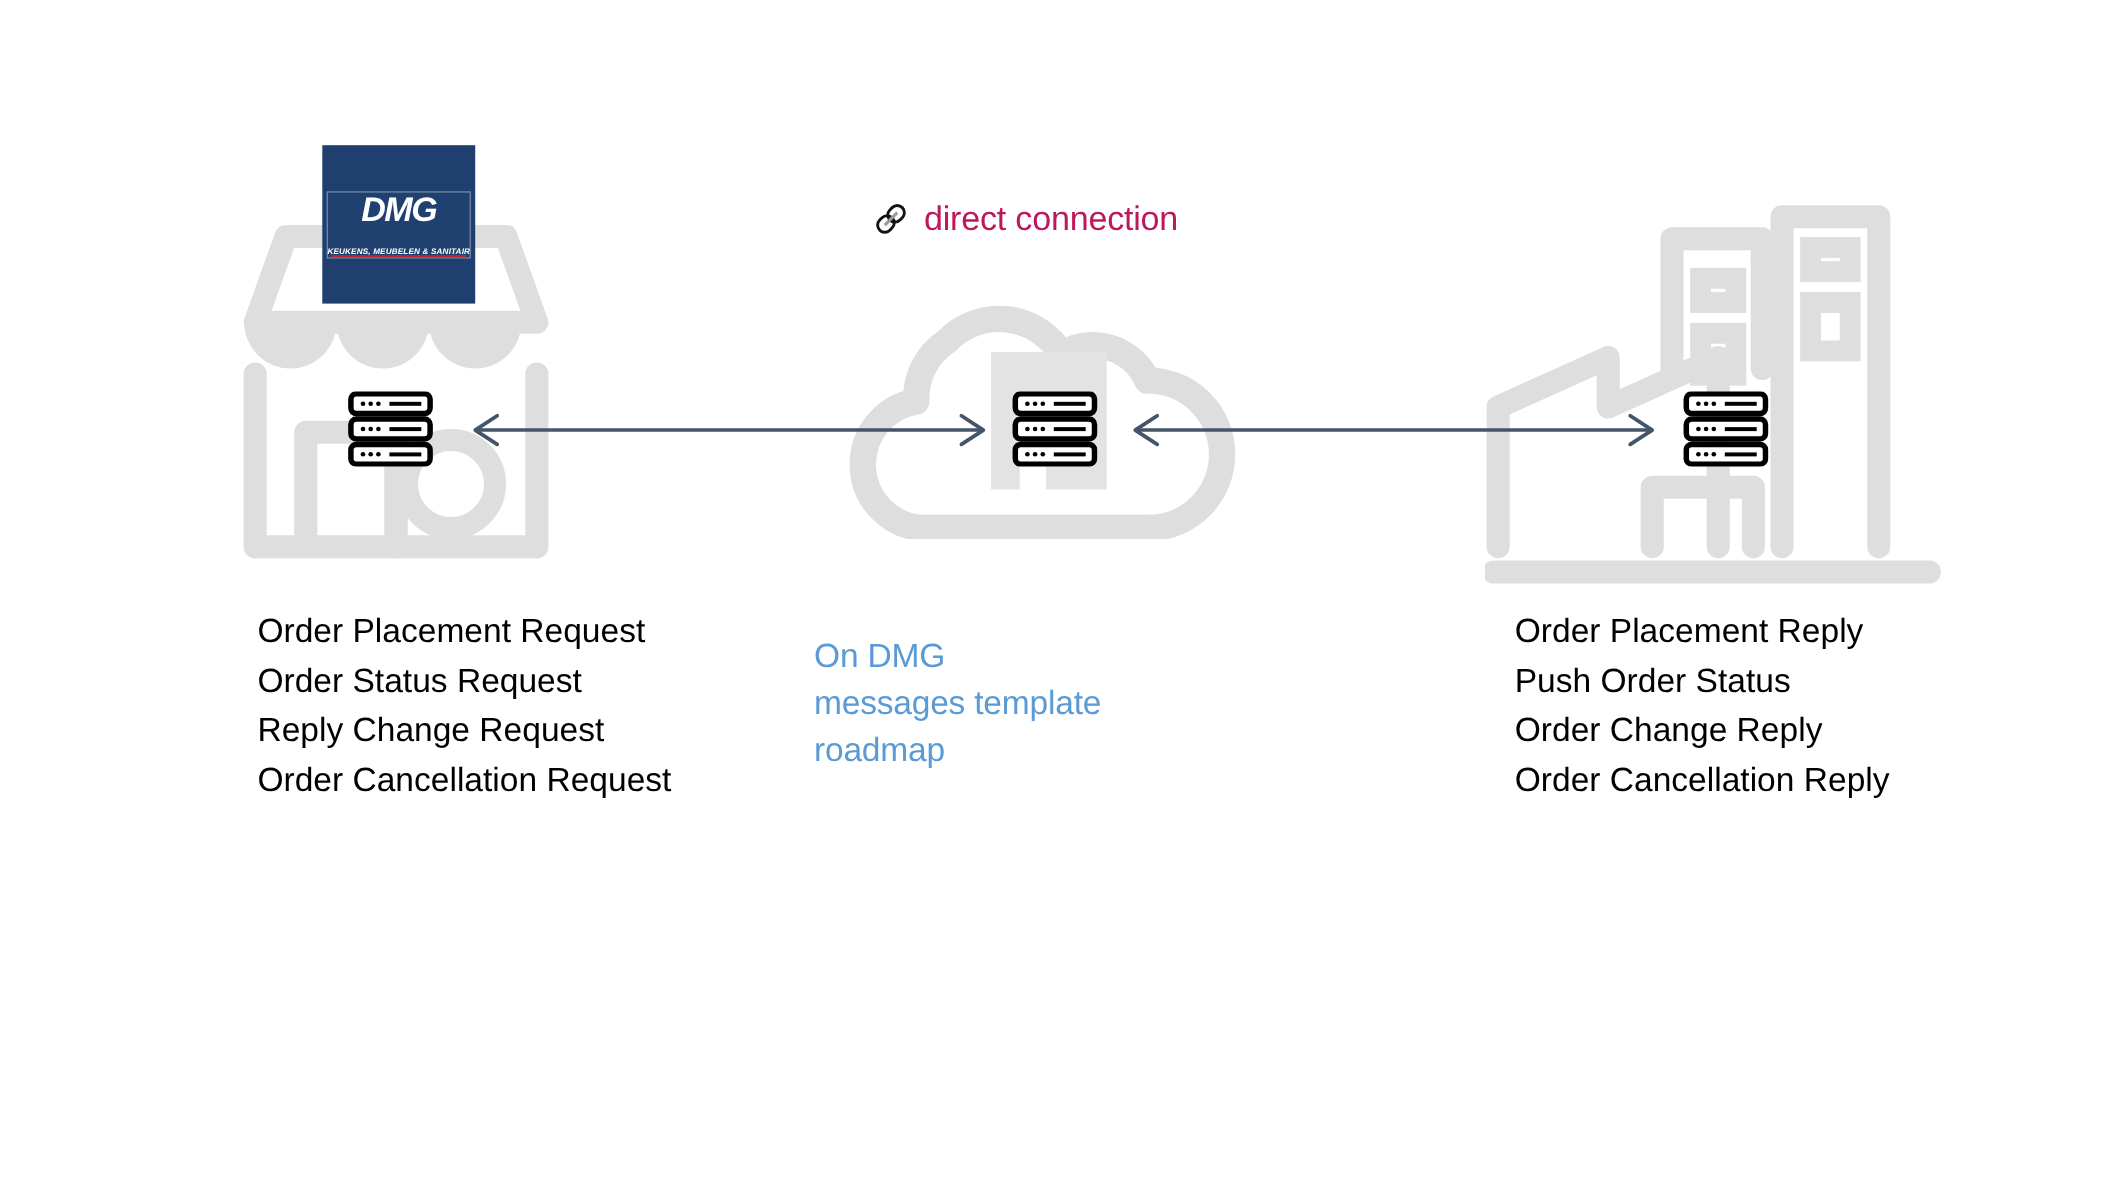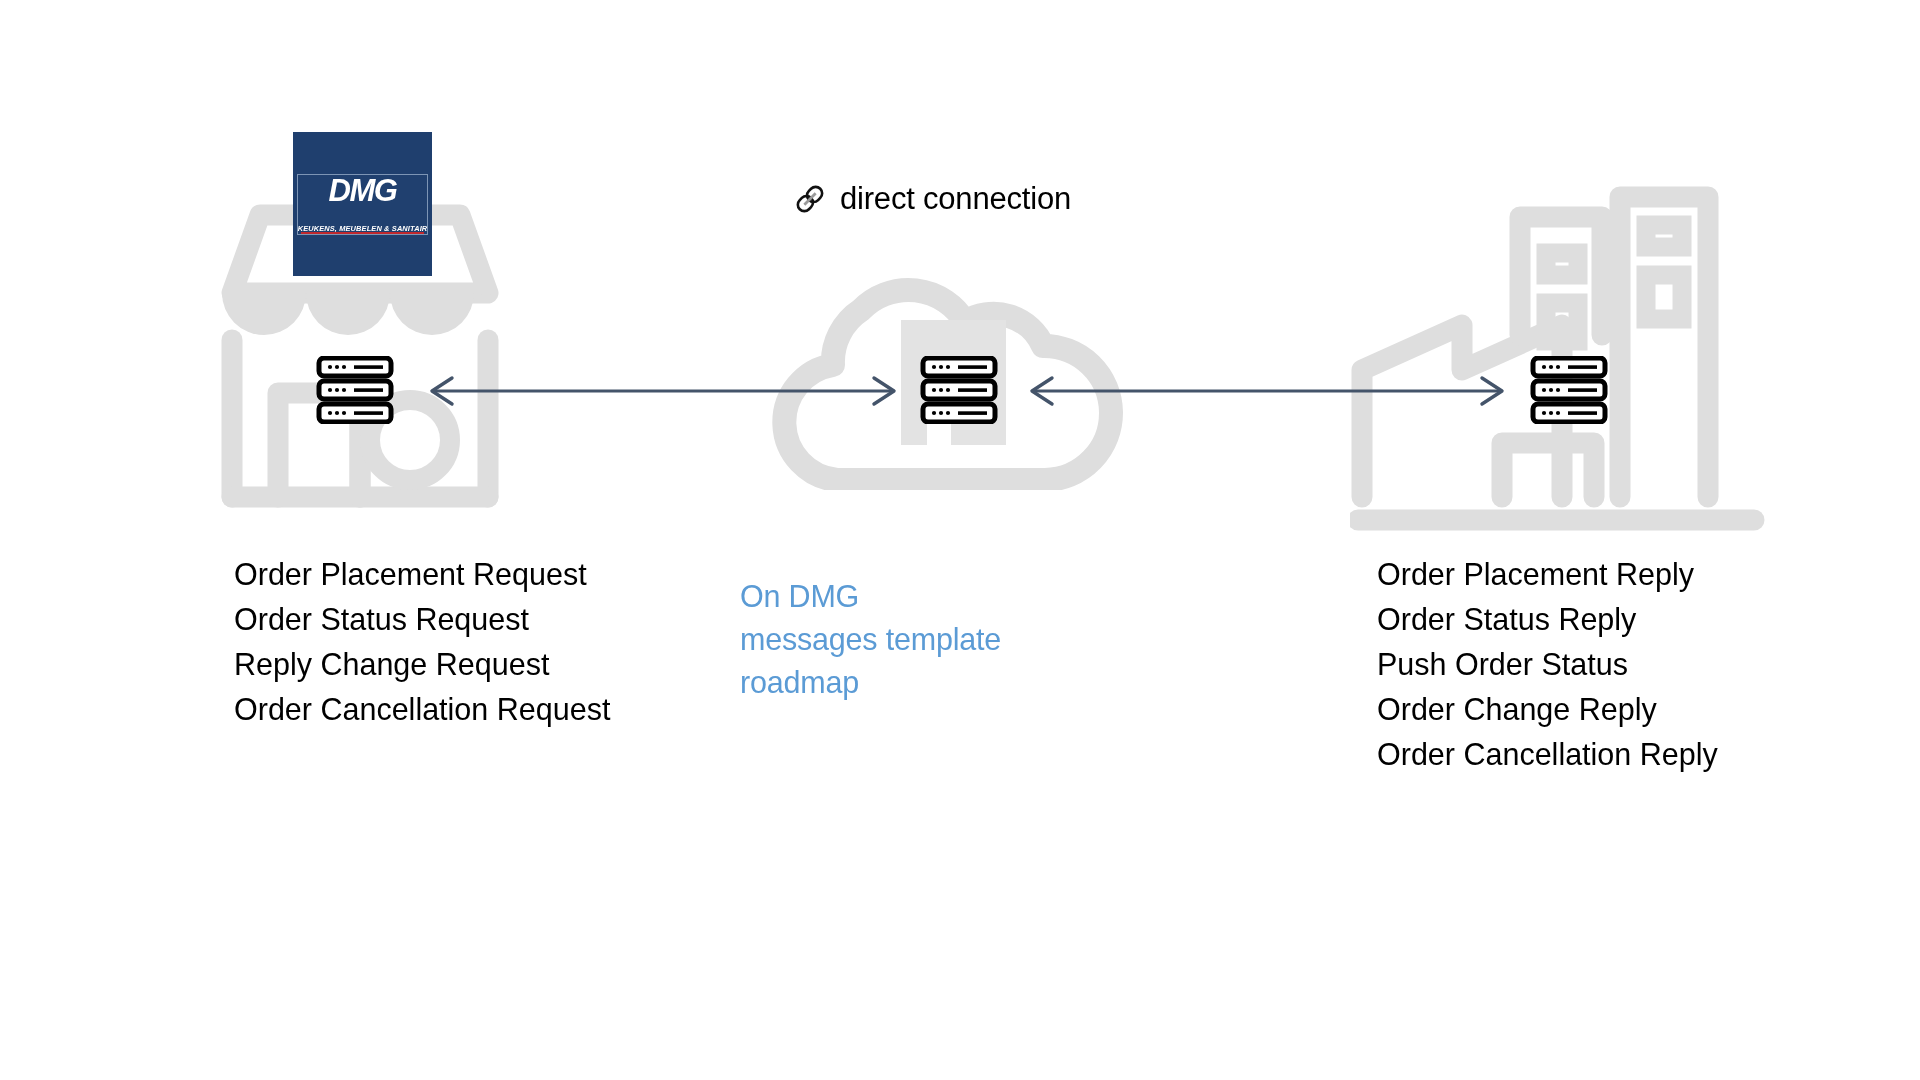--- a/index.html
+++ b/index.html
@@ -101,21 +101,21 @@
     top: 182px;
     display: flex;
     align-items: center;
     gap: 13px;
   }
   .direct-conn .link-icon { width: 34px; height: 34px; display: block; }
   .direct-conn .dc-text {
     font-family: "Liberation Sans", sans-serif;
     font-size: 31px;
     line-height: 34px;
-    color: #000000;
+    color: #be185d;
     letter-spacing: -0.2px;
     white-space: nowrap;
   }
 
   
   .msg-list {
     font-family: Liberation Sans, sans-serif;
     font-size: 30.5px;
     line-height: 45px;
     color: #000000;
@@ -326,19 +326,18 @@
   </div>
 
   <div class="abs center-caption">
     <span class="cap-line">On DMG</span>
     <span class="cap-line">messages template</span>
     <span class="cap-line">roadmap</span>
   </div>
 
   <div class="abs msg-list list-right">
     <span class="msg-item">Order Placement Reply</span>
-    <span class="msg-item">Order Status Reply</span>
     <span class="msg-item">Push Order Status</span>
     <span class="msg-item">Order Change Reply</span>
     <span class="msg-item">Order Cancellation Reply</span>
   </div>
 
 </div>
 
 </body></html>

